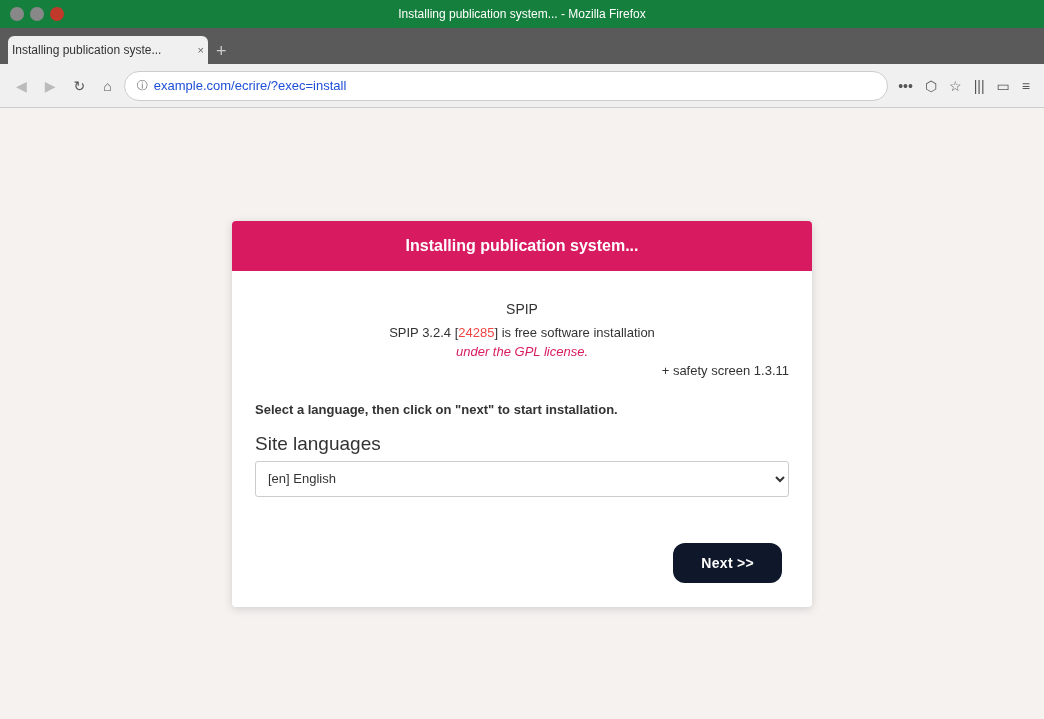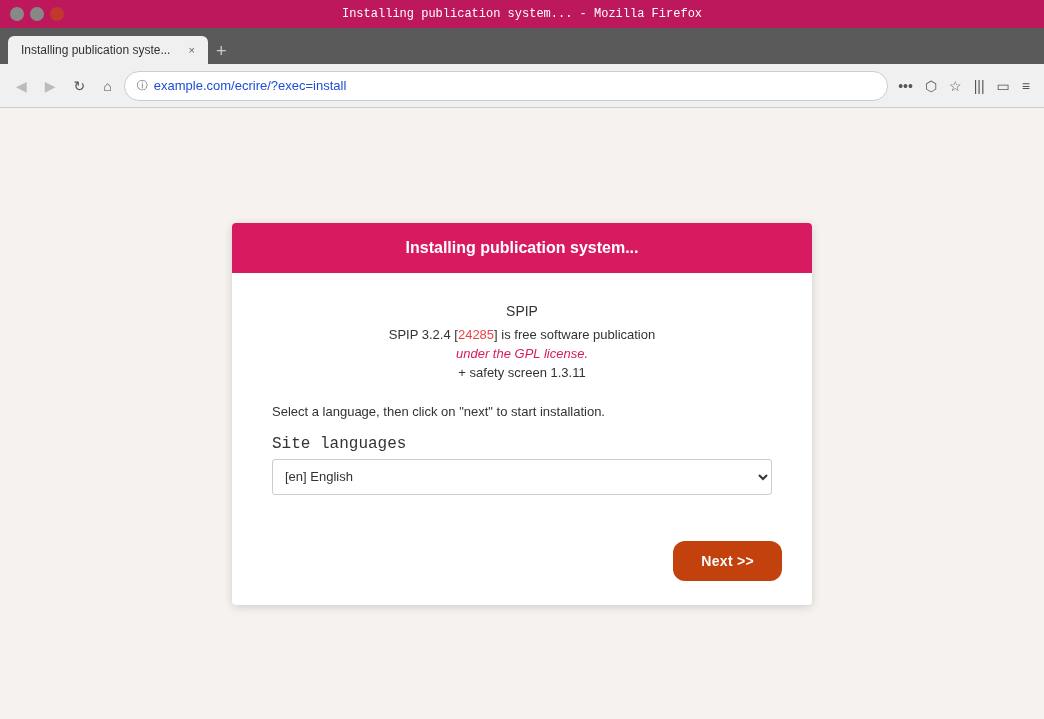--- a/index.html
+++ b/index.html
@@ -7,27 +7,26 @@
     body {
       font-family: Arial, sans-serif;
       background: #f0f0f0;
       width: 1044px;
       height: 719px;
       overflow: hidden;
     }
 
     
     .browser-titlebar {
-      background: #be185d;
+      background: #15803d;
       height: 28px;
       display: flex;
       align-items: center;
       justify-content: space-between;
       padding: 0 10px;
-      font-family: Liberation Mono, monospace;
     }
 
     .browser-titlebar-text {
       color: #fff;
       font-size: 12px;
       flex: 1;
       text-align: center;
     }
 
     .window-btn {
@@ -50,21 +49,21 @@
       align-items: flex-end;
       padding: 0 8px;
     }
 
     .browser-tab {
       background: #f0f0f0;
       border-radius: 6px 6px 0 0;
       height: 28px;
       display: flex;
       align-items: center;
-      padding: 0 13px;
+      padding: 0 4px;
       font-size: 12px;
       color: #333;
       gap: 8px;
       min-width: 200px;
       max-width: 240px;
     }
 
     .tab-close {
       font-size: 11px;
       color: #666;
@@ -170,21 +169,21 @@
       text-align: center;
     }
 
     .dialog-header-text {
       color: #fff;
       font-size: 16px;
       font-weight: bold;
     }
 
     .dialog-body {
-      padding: 30px 40px 30px;
+      padding: 30px 23px 30px;
     }
 
     .spip-title {
       text-align: center;
       font-size: 14px;
       color: #333;
       margin-bottom: 8px;
     }
 
     .spip-version-line {
@@ -201,38 +200,38 @@
 
     .spip-license-line {
       text-align: center;
       font-size: 13px;
       color: #d81b60;
       margin-bottom: 4px;
       font-style: italic;
     }
 
     .spip-safety-line {
-      text-align: center;
+      text-align: right;
       font-size: 13px;
       color: #333;
       margin-bottom: 24px;
     }
 
     .instruction-text {
       font-size: 13px;
       color: #333;
       margin-bottom: 16px;
+      font-weight: bold;
     }
 
     .form-label {
-      font-size: 16px;
+      font-size: 19px;
       color: #333;
       margin-bottom: 6px;
       display: block;
-      font-family: Liberation Mono, monospace;
     }
 
     .language-select {
       width: 100%;
       height: 36px;
       border: 1px solid #ccc;
       border-radius: 3px;
       font-size: 13px;
       color: #333;
       padding: 0 8px;
@@ -242,21 +241,21 @@
       appearance: auto;
     }
 
     .dialog-footer {
       padding: 16px 30px 24px;
       display: flex;
       justify-content: flex-end;
     }
 
     .next-btn {
-      background: #c2410c;
+      background: #0f172a;
       color: #fff;
       border: none;
       border-radius: 12px;
       padding: 12px 28px;
       font-size: 14px;
       font-weight: bold;
       cursor: pointer;
       letter-spacing: 0.3px;
     }
   </style>
@@ -306,21 +305,21 @@
   <div class="install-dialog">
 
     <div class="dialog-header">
       <span class="dialog-header-text">Installing publication system...</span>
     </div>
 
     <div class="dialog-body">
       <p class="spip-title">SPIP</p>
 
       <p class="spip-version-line">
-        <span>SPIP 3.2.4 [</span><a class="spip-version-link" href="#">24285</a><span>] is free software publication</span>
+        <span>SPIP 3.2.4 [</span><a class="spip-version-link" href="#">24285</a><span>] is free software installation</span>
       </p>
 
       <p class="spip-license-line">under the GPL license.</p>
       <p class="spip-safety-line">+ safety screen 1.3.11</p>
 
       <p class="instruction-text">Select a language, then click on "next" to start installation.</p>
 
       <label class="form-label" for="language-select">Site languages</label>
       <select id="language-select" class="language-select">
         <option value="en" selected="">[en] English</option>

